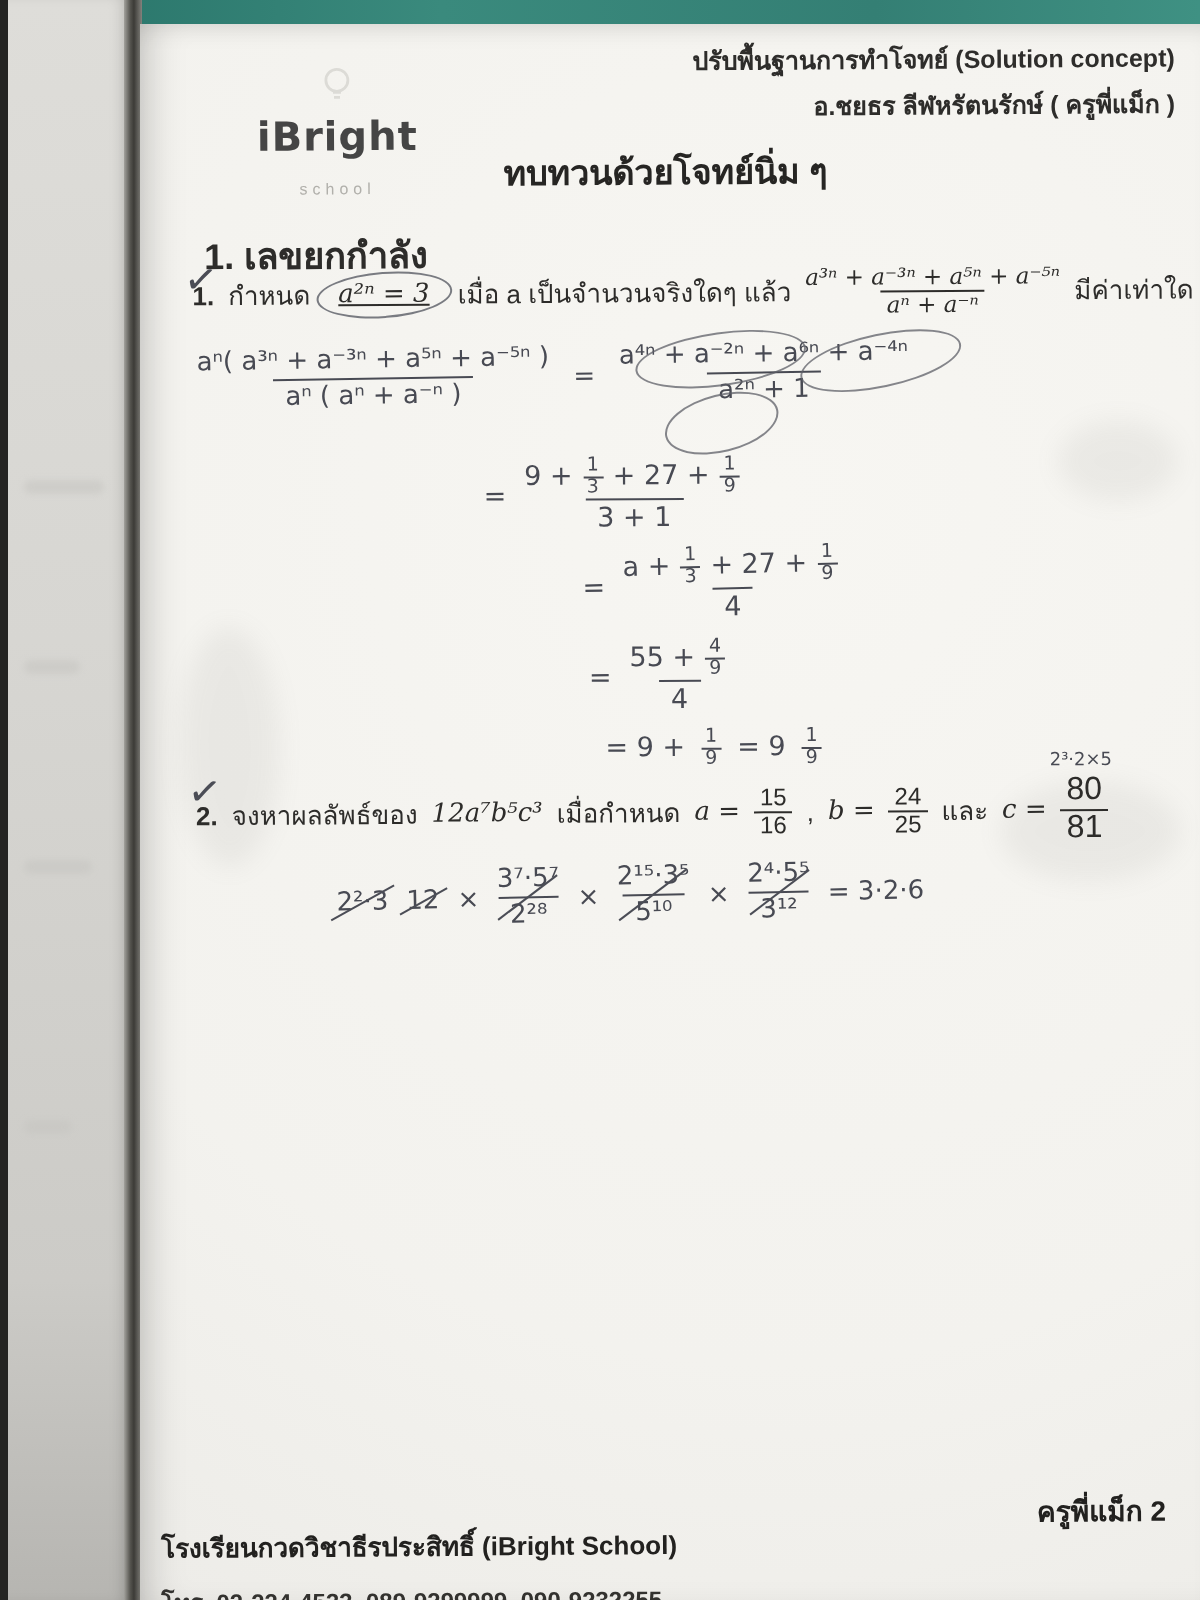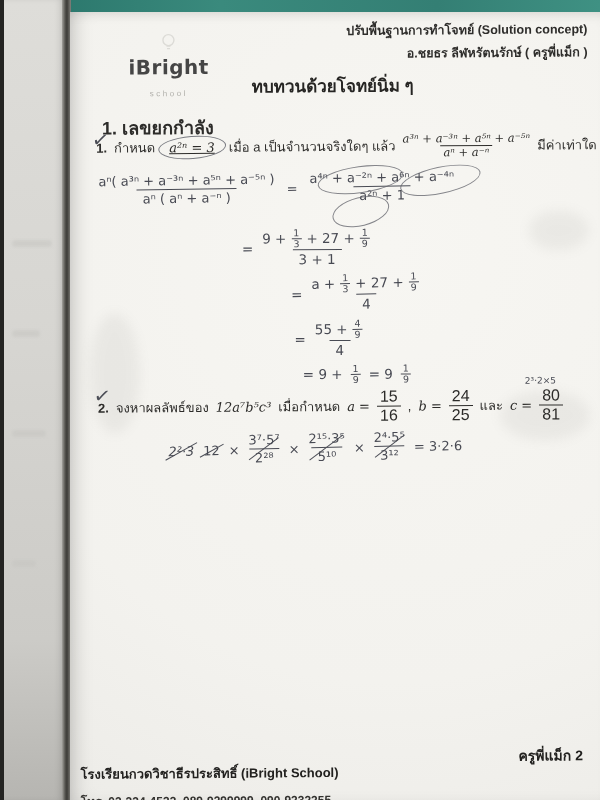--- a/index.html
+++ b/index.html
@@ -83,21 +83,21 @@
   .w1d{position:absolute;left:225px;top:307px;display:flex;align-items:center;gap:9px;font-size:13.5px;}
   .w1e{position:absolute;left:233px;top:352px;display:flex;align-items:center;gap:6px;font-size:13.5px;}
   .note{position:absolute;left:455px;top:349px;font-size:9px;margin-top:16px;}
 
   .w2{position:absolute;left:98px;top:419px;display:flex;align-items:center;gap:9px;
     font-size:13px;transform:rotate(-.8deg);}
   .xout{position:relative;}
   .xout::after{content:"";position:absolute;left:-5px;right:-5px;top:48%;
     border-top:1.6px solid #4b4d56;transform:rotate(-28deg);}
   .hwfrac.xout::after{left:-3px;right:-3px;top:46%;transform:rotate(-36deg);}
-  .supnote{position:relative;font-style:italic;}
+  .supnote{position:relative;}
 
   .f-school{position:absolute;left:8px;top:750px;font-weight:bold;font-size:13px;color:#22211f;white-space:nowrap;}
   .f-ref{position:absolute;left:446px;top:734px;font-weight:bold;font-size:14px;color:#22211f;white-space:nowrap;}
   .f-phone{position:absolute;left:8px;top:778px;font-weight:bold;font-size:12px;color:#33322f;white-space:nowrap;}
 </style>
 </head>
 <body>
 
 <div class="photo">
 
@@ -233,27 +233,27 @@
 
       <div class="note hw">2³·2×5</div>
 
       <span class="check hw" style="left:24px;top:370px">✓</span>
       <div class="prow p2">
         <span class="pnum">2.</span>
         <span>จงหาผลลัพธ์ของ</span>
         <span class="mi">12a⁷b⁵c³</span>
         <span>เมื่อกำหนด</span>
         <span class="mi">a =</span>
-        <span class="bigfrac" style="font-size:16px">
+        <span class="bigfrac" style="font-size:12px">
           <span class="fn">15</span>
           <span class="fd">16</span>
         </span>
         <span>,</span>
         <span class="mi">b =</span>
-        <span class="bigfrac" style="font-size:16px">
+        <span class="bigfrac" style="font-size:12px">
           <span class="fn">24</span>
           <span class="fd">25</span>
         </span>
         <span>และ</span>
         <span class="mi">c =</span>
         <span class="bigfrac" style="font-size:16px">
           <span class="fn">80</span>
           <span class="fd">81</span>
         </span>
       </div>

